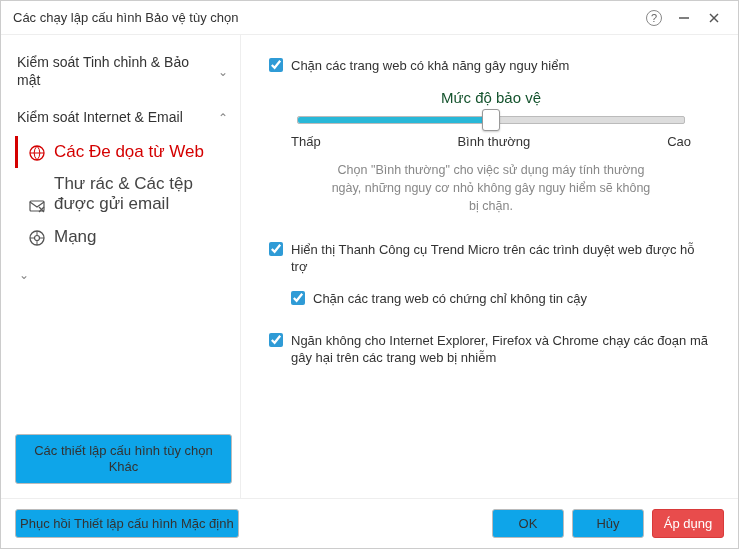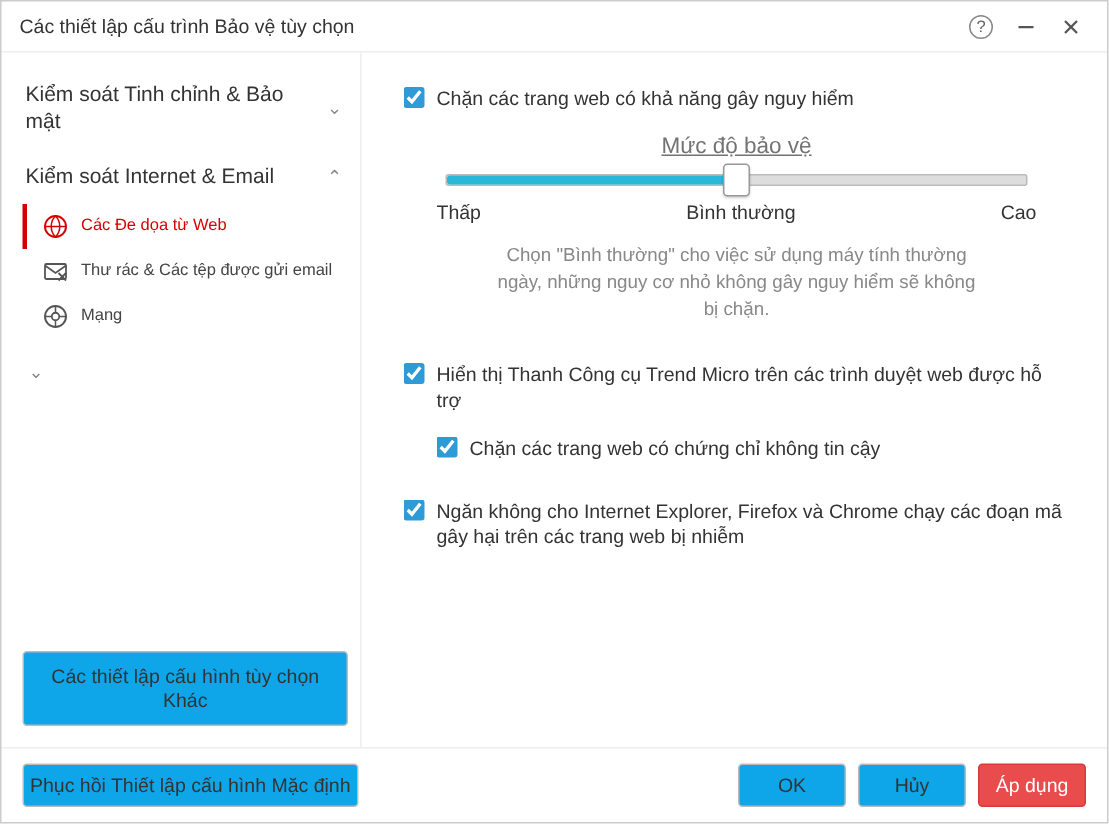--- a/index.html
+++ b/index.html
@@ -11,54 +11,54 @@
   .titlebar .help-icon { width: 16px; height: 16px; border: 1px solid #888; border-radius: 50%; display: flex; align-items: center; justify-content: center; font-size: 11px; color: #666; }
 
   .body-area { flex: 1; display: flex; min-height: 0; }
 
   .sidebar { width: 240px; border-right: 1px solid #eee; padding: 14px 8px 14px 14px; display: flex; flex-direction: column; }
   .sb-section { margin-bottom: 10px; }
   .sb-header { display: flex; align-items: center; justify-content: space-between; cursor: pointer; padding: 5px 2px; font-size: 14px; color: #333; }
   .sb-header .label { flex: 1; padding-right: 6px; line-height: 1.25; }
   .sb-chevron { color: #888; font-size: 12px; width: 14px; text-align: center; }
   .sb-items { margin-top: 4px; }
-  .sb-item { display: flex; align-items: center; padding: 6px 4px 6px 10px; font-size: 11px; color: #444; cursor: pointer; border-left: 3px solid transparent; }
+  .sb-item { display: flex; align-items: flex-end; padding: 6px 4px 6px 10px; font-size: 17px; color: #444; cursor: pointer; border-left: 3px solid transparent; }
   .sb-item.active { color: #d40000; border-left: 3px solid #d40000; }
   .sb-item .icon { width: 18px; height: 18px; margin-right: 8px; display: flex; align-items: center; justify-content: center; flex-shrink: 0; }
   .sb-item .item-label { flex: 1; line-height: 1.2; }
 
   .sidebar-footer { margin-top: auto; }
   .btn { border: 1px solid #bbb; background: #0ea5e9; border-radius: 3px; padding: 8px 14px; font-size: 13px; color: #333; cursor: pointer; text-align: center; }
   .btn.primary { background: #e84c4c; border-color: #d83a3a; color: #fff; }
   .btn.wide { width: 100%; line-height: 1.25; }
 
   .content { flex: 1; padding: 22px 28px 14px 28px; overflow: auto; color: #333; font-size: 13px; }
   .checkrow { display: flex; align-items: flex-start; margin-bottom: 14px; }
   .checkrow.sub { margin-left: 22px; }
   .checkrow input[type=checkbox] { width: 14px; height: 14px; accent-color: #2f9bd6; margin-right: 8px; margin-top: 1px; flex-shrink: 0; }
   .checkrow .cap { flex: 1; line-height: 1.35; }
 
   .slider-block { margin: 4px 0 26px 22px; max-width: 400px; text-align: center; }
-  .slider-title { font-size: 15px; margin-bottom: 10px; color: #737373; text-decoration: underline; }
+  .slider-title { font-size: 15px; margin-bottom: 10px; color: #14532d; }
   .slider-track { position: relative; height: 8px; background: #ddd; border-radius: 2px; margin: 0 6px; border: 1px solid #bbb; }
   .slider-fill { position: absolute; left: 0; top: 0; bottom: 0; width: 50%; background: #29b8d8; border-radius: 2px 0 0 2px; }
   .slider-thumb { position: absolute; top: 50%; left: 50%; width: 18px; height: 22px; transform: translate(-50%,-50%); background: #fff; border: 1px solid #999; border-radius: 3px; box-shadow: 0 1px 2px rgba(0,0,0,.2); }
   .slider-labels { display: flex; justify-content: space-between; margin-top: 10px; font-size: 13px; color: #333; }
   .slider-hint { margin-top: 12px; font-size: 12.5px; color: #888; line-height: 1.45; max-width: 320px; margin-left: auto; margin-right: auto; }
 
   .footer { border-top: 1px solid #eee; padding: 10px 14px; display: flex; align-items: center; }
   .footer .spacer { flex: 1; }
   .footer .btn { min-width: 72px; padding: 6px 4px; margin-left: 8px; }
   .footer .restore { margin-left: 0; }
 </style>
 </head>
 <body>
 
 <div class="titlebar">
-  <div class="title">Các thiết lập cấu trình Bảo vệ tùy chọn</div>
+  <div class="title">Các chạy lập cấu hình Bảo vệ tùy chọn</div>
   <div class="win-btn">
     <span class="help-icon">?</span>
   </div>
   <div class="win-btn">
     <svg width="12" height="12" viewBox="0 0 12 12">
         <line x1="1" y1="6" x2="11" y2="6" stroke="#555" stroke-width="1.5"></line>
       </svg>
   </div>
   <div class="win-btn">
     <svg width="12" height="12" viewBox="0 0 12 12">

